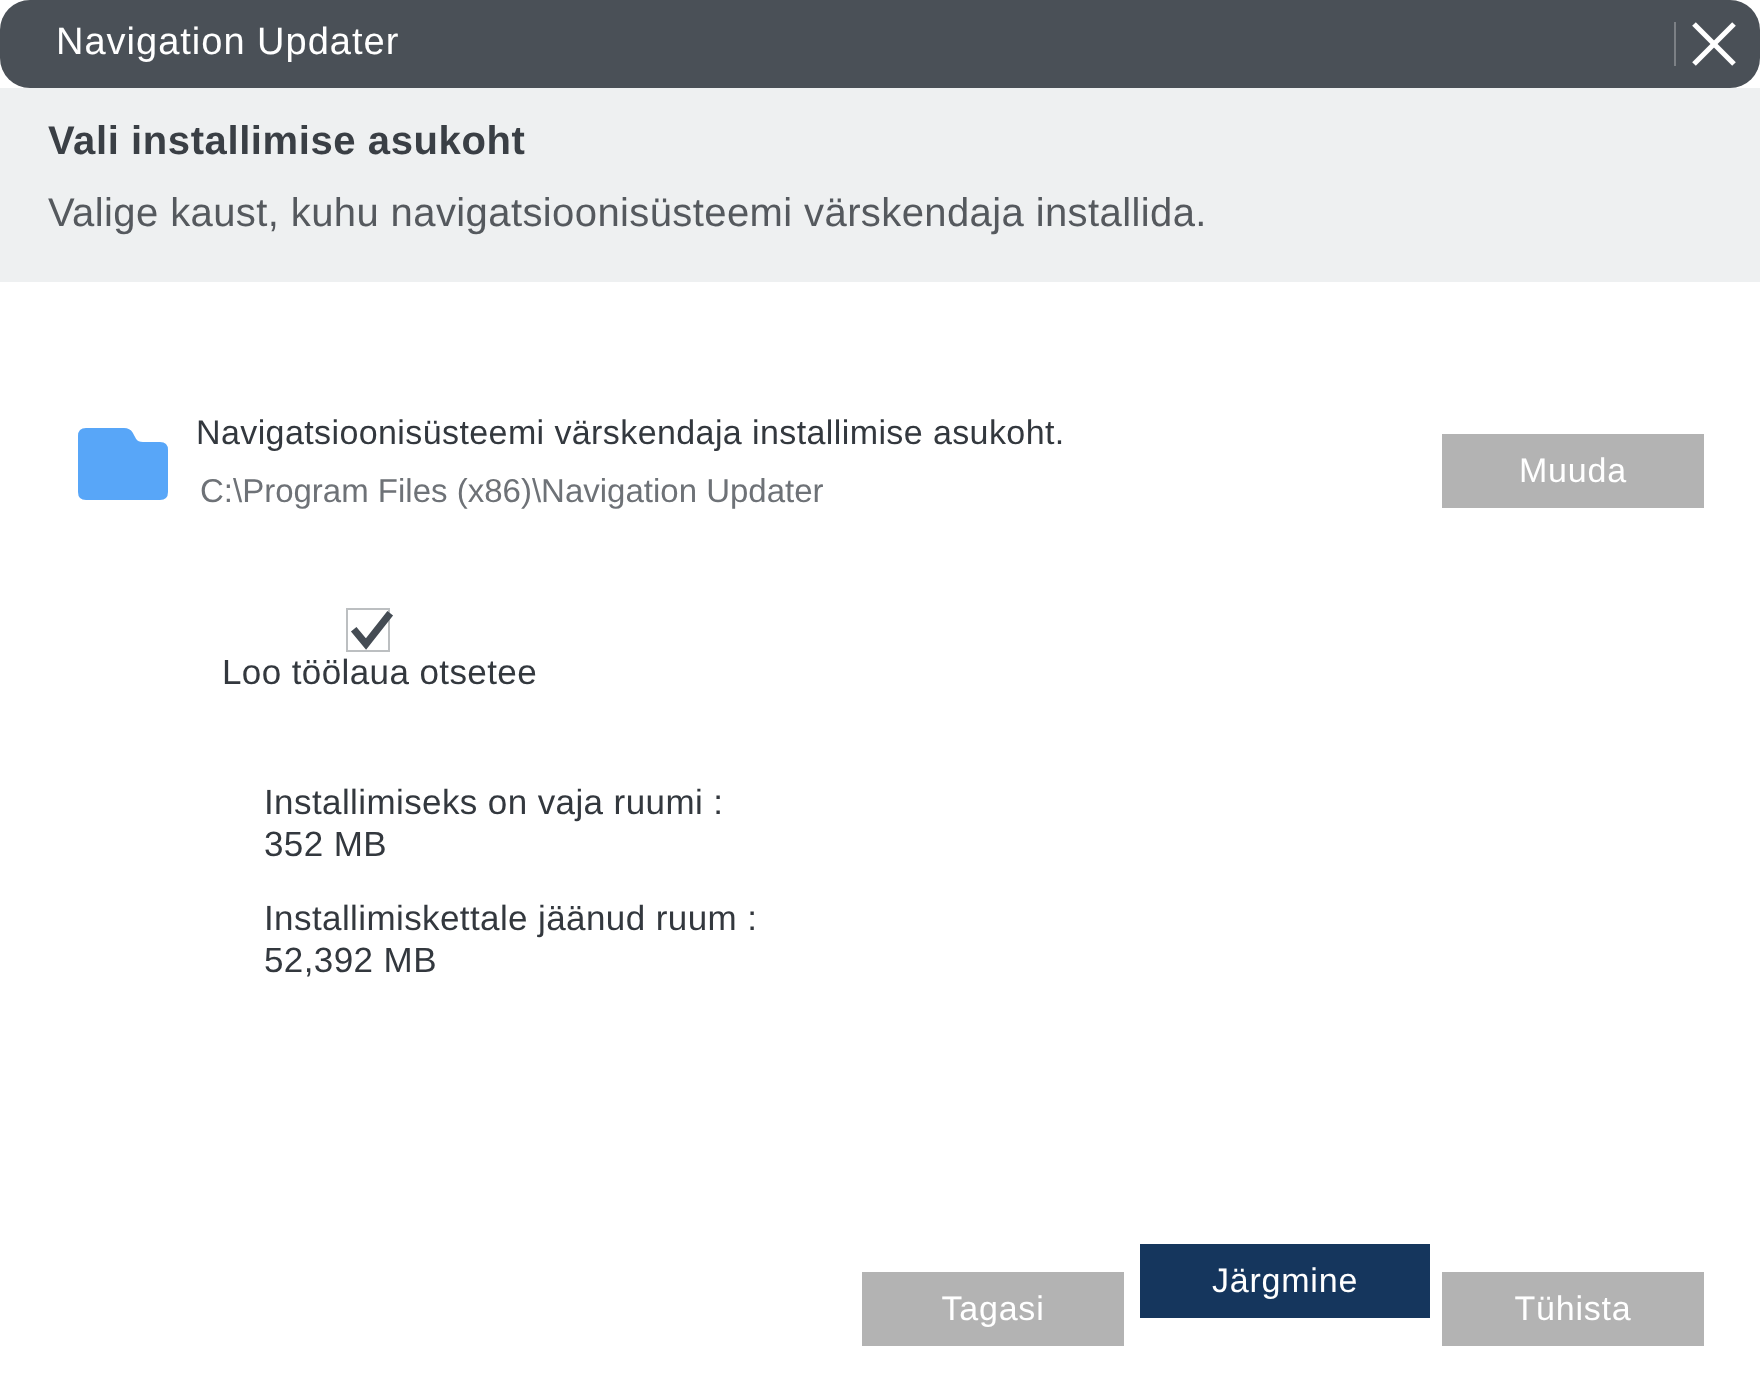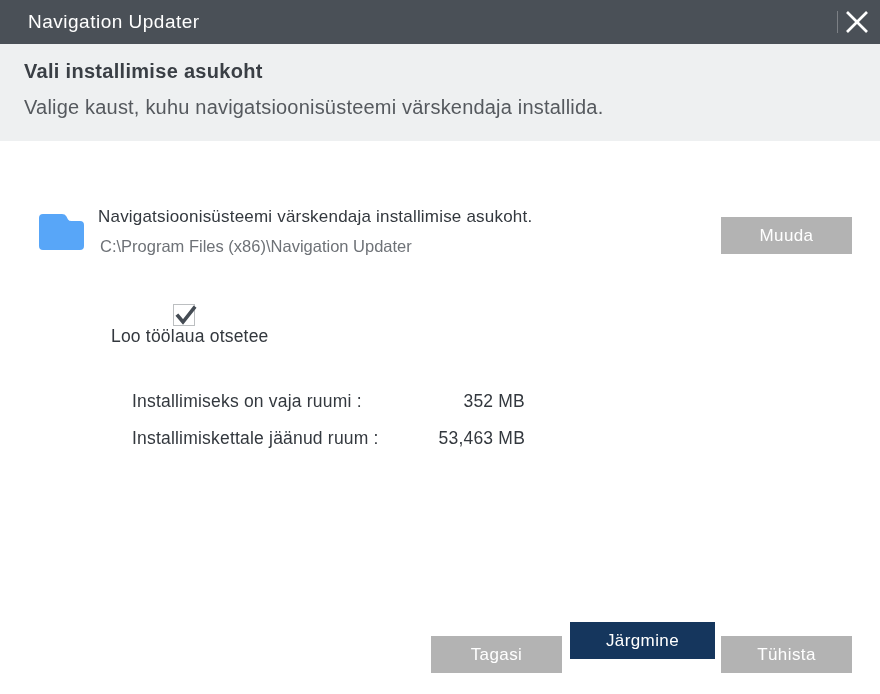--- a/index.html
+++ b/index.html
@@ -6,21 +6,21 @@
   body {
     width:880px; height:694px; position:relative; overflow:hidden;
     background:#ffffff;
     font-family:"Liberation Sans", sans-serif;
   }
 
   
   .titlebar {
     position:absolute; top:0; left:0; width:880px; height:44px;
     background:var(--titlebar-bg,#4a5057);
-    display:flex; align-items:center;
+    display:flex; align-items:center;border-radius:15px;
   }
   .titlebar-title {
     color:#ffffff; font-size:19px; letter-spacing:.5px; margin-left:28px;
   }
   .titlebar-divider {
     position:absolute; right:42px; top:11px; width:1px; height:22px;
     background:rgba(255,255,255,.28);
   }
   .close-btn {
     position:absolute; right:4px; top:4px; width:38px; height:36px;
@@ -79,20 +79,21 @@
   .checkbox-label {
     margin-left:11px; font-size:17.5px; letter-spacing:.2px;
     color:var(--text-dark,#33383e);
   }
 
   .space-info { position:absolute; left:132px; top:250px; width:393px; }
   .space-row {
     display:flex; justify-content:space-between; align-items:baseline;
     font-size:17.5px; letter-spacing:.2px; color:var(--text-dark,#33383e);
     margin-bottom:16px;
+    flex-direction:column;
   }
 
   
   .back-btn   { position:absolute; left:431px; top:495px; width:131px; height:37px; }
   .next-btn   { position:absolute; left:570px; top:481px; width:145px; height:37px; }
   .cancel-btn { position:absolute; left:721px; top:495px; width:131px; height:37px; }
 </style>
 </head>
 <body>
 
@@ -136,21 +137,21 @@
     <span class="checkbox-label">Loo töölaua otsetee</span>
   </div>
 
   <div class="space-info">
     <div class="space-row">
       <span>Installimiseks on vaja ruumi :</span>
       <span>352 MB</span>
     </div>
     <div class="space-row">
       <span>Installimiskettale jäänud ruum :</span>
-      <span>53,463 MB</span>
+      <span>52,392 MB</span>
     </div>
   </div>
 
   <button class="btn btn-gray back-btn">Tagasi</button>
   <button class="btn btn-primary next-btn">Järgmine</button>
   <button class="btn btn-gray cancel-btn">Tühista</button>
 
 </div>
 
 </body></html>

